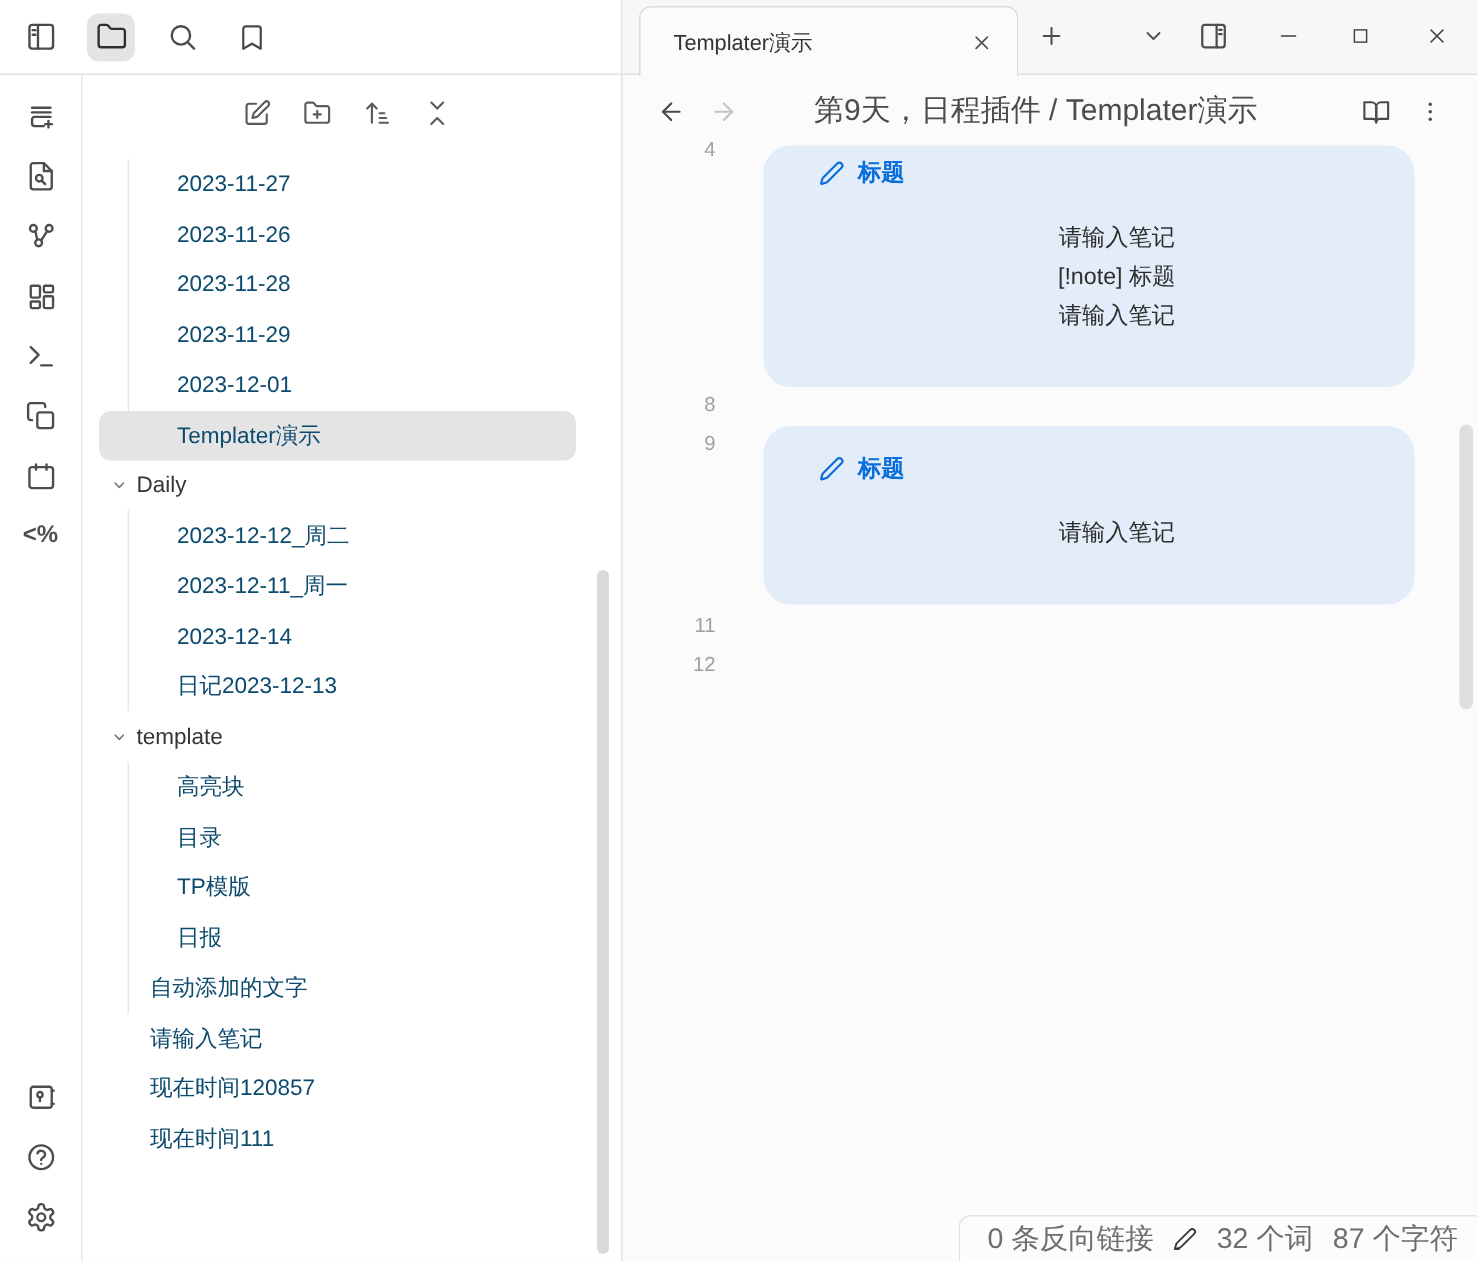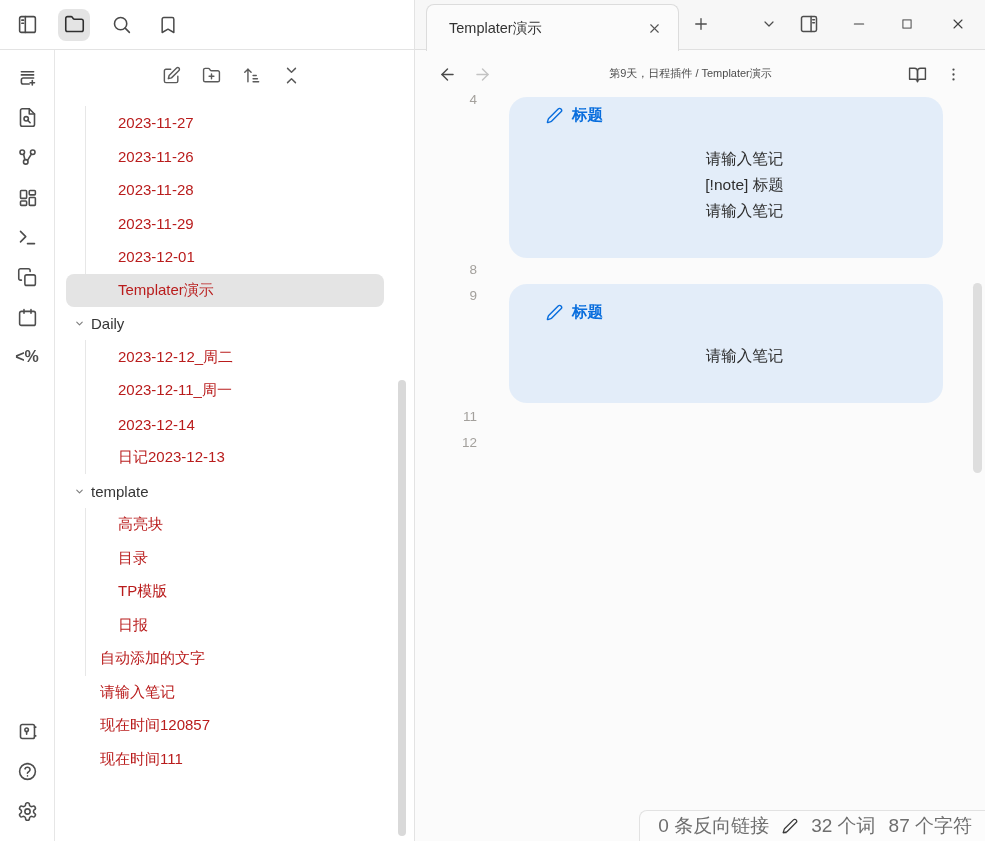--- a/index.html
+++ b/index.html
@@ -17,42 +17,42 @@
   .ribbon .icon-btn { width:40px; height:40px; color:#4d4d4d; }
   .ribbon-spacer { flex:1; }
   .ribbon-bottom { padding-bottom:10px; display:flex; flex-direction:column; align-items:center; }
   .tp-glyph { font-size:16px; font-weight:bold; color:#4d4d4d; letter-spacing:0; }
 
   
   .explorer { position:absolute; left:56px; top:50px; width:358px; height:791px; background:#ffffff; overflow:hidden; }
   .explorer-toolbar { height:50px; display:flex; align-items:center; gap:12px; padding-left:101px; }
   .explorer-toolbar .icon-btn { width:28px; height:28px; color:#5a5a5a; }
   .file-list { position:absolute; left:0; top:56px; width:358px; }
-  .frow { height:33.5px; display:flex; align-items:center; font-size:15px; color:#b91c1c; cursor:pointer; position:relative; }
+  .frow { height:33.5px; display:flex; align-items:center; font-size:15px; color:#0c4a6e; cursor:pointer; position:relative; }
   .frow.lvl2 { padding-left:62px; }
   .frow.lvl1file { padding-left:44px; }
   .frow.folder { padding-left:18px; color:#353535;text-align:right; }
   .frow.folder .fchev { margin-right:6px; color:#7d7d7d; }
   .frow.selected { background:#e4e4e4; border-radius:8px; margin:0 30px 0 10px; padding-left:52px; }
   .guide { position:absolute; left:29px; width:1px; background:#e7e7e7; }
   .g1 { top:56px; height:200px; }
   .g2 { top:290px; height:134px; }
   .g3 { top:458px; height:168px; }
   .expl-scrollbar { position:absolute; left:342px; top:330px; width:8px; height:456px; border-radius:4px; background:#d9d9d9; }
 
   
   .editor-pane { position:absolute; left:414px; top:0; width:571px; height:841px; background:#fbfbfb; border-left:1px solid #e3e3e3; }
   .tab-bar { position:absolute; left:0; top:0; width:571px; height:50px; background:#f7f7f7; border-bottom:1px solid #e0e0e0; }
   .tab { position:absolute; left:11px; top:4px; width:253px; height:47px; background:#fbfbfb; border:1px solid #dcdcdc; border-bottom:none; border-radius:8px 8px 0 0; display:flex; align-items:center; padding:0 12px 0 22px; z-index:2; cursor:pointer; }
   .tab-title { font-size:14.5px; color:#333; flex:1; white-space:nowrap; overflow:hidden; }
   .tab-strip-btn { position:absolute; top:10px; width:28px; height:28px; display:flex; align-items:center; justify-content:center; color:#4d4d4d; cursor:pointer; border-radius:6px; }
 
   .editor-header { position:absolute; left:0; top:51px; width:571px; height:44px; display:flex; align-items:center; }
   .hdr-btn { position:absolute; top:9px; width:28px; height:28px; display:flex; align-items:center; justify-content:center; border-radius:6px; cursor:pointer; }
-  .breadcrumb { position:absolute; left:90px; right:110px; top:0; height:44px; display:flex; align-items:center; justify-content:center; font-size:11px; color:#4c4c4c; white-space:nowrap; }
+  .breadcrumb { position:absolute; left:90px; right:110px; top:0; height:44px; display:flex; align-items:center; justify-content:center; font-size:20px; color:#4c4c4c; white-space:nowrap; }
 
   .line-no { position:absolute; width:40px; left:22px; text-align:right; font-size:13.5px; color:#a3a09c; line-height:20px; }
   .ln0 { top:90px; } .ln1 { top:260px; } .ln2 { top:286px; } .ln3 { top:407px; } .ln4 { top:433px; }
 
   .callout { position:absolute; left:94px; width:434px; background:#e3edf9; border-radius:18px; padding-left:37px; }
   .callout-1 { top:97px; height:161px; padding-top:7px; }
   .callout-2 { top:284px; height:119px; padding-top:17px; }
   .callout-title { display:flex; align-items:center; gap:9px; height:22px; color:#086ddd; font-weight:bold; font-size:15.5px; }
   .callout-body { margin-top:20px; }
   .callout-line { font-size:15.5px; line-height:26px; color:#2e2e2e;text-align:center; }

